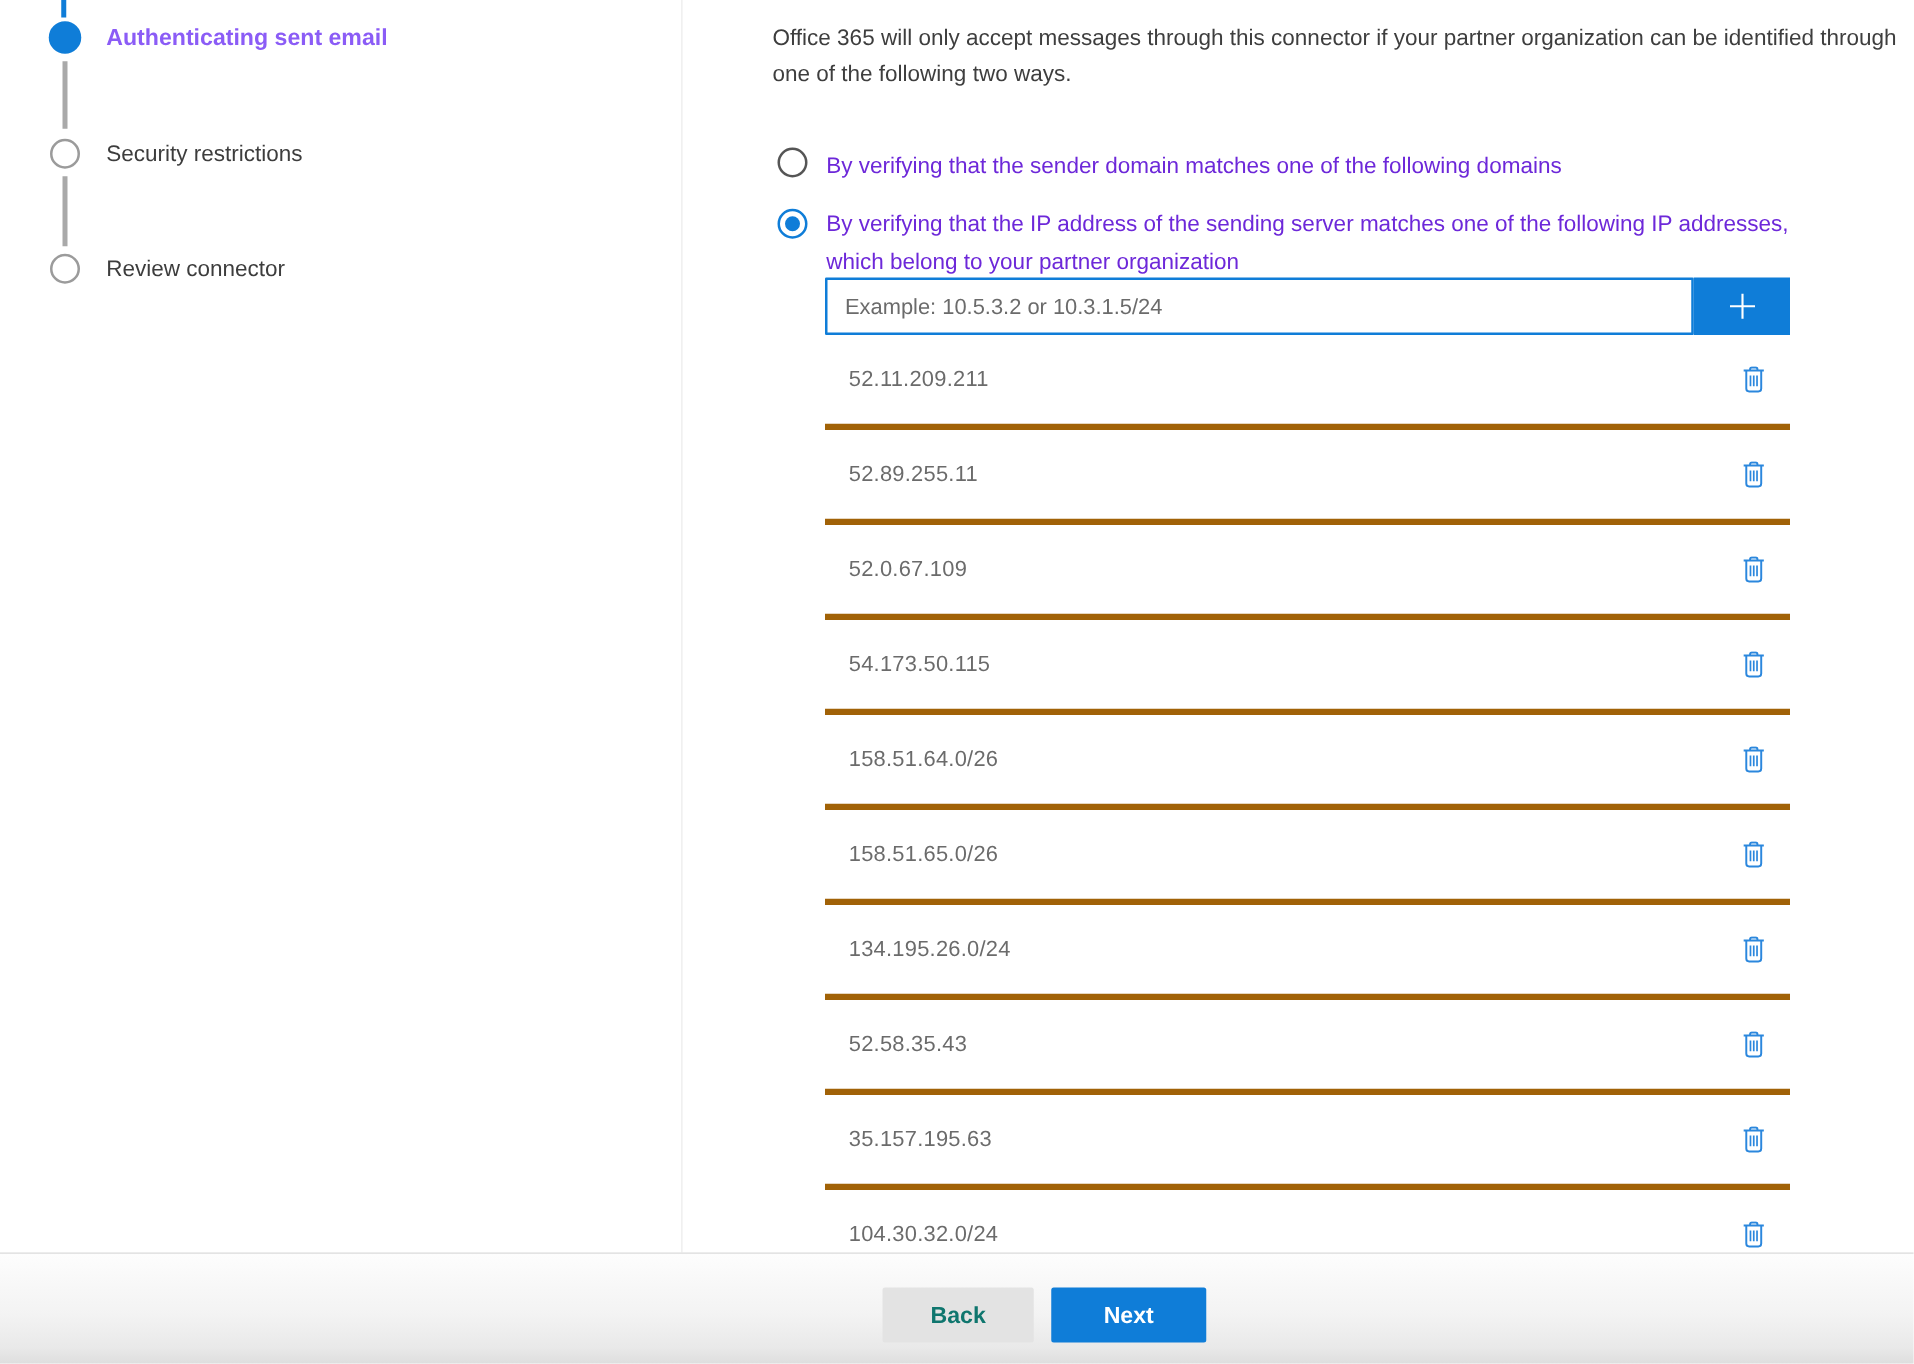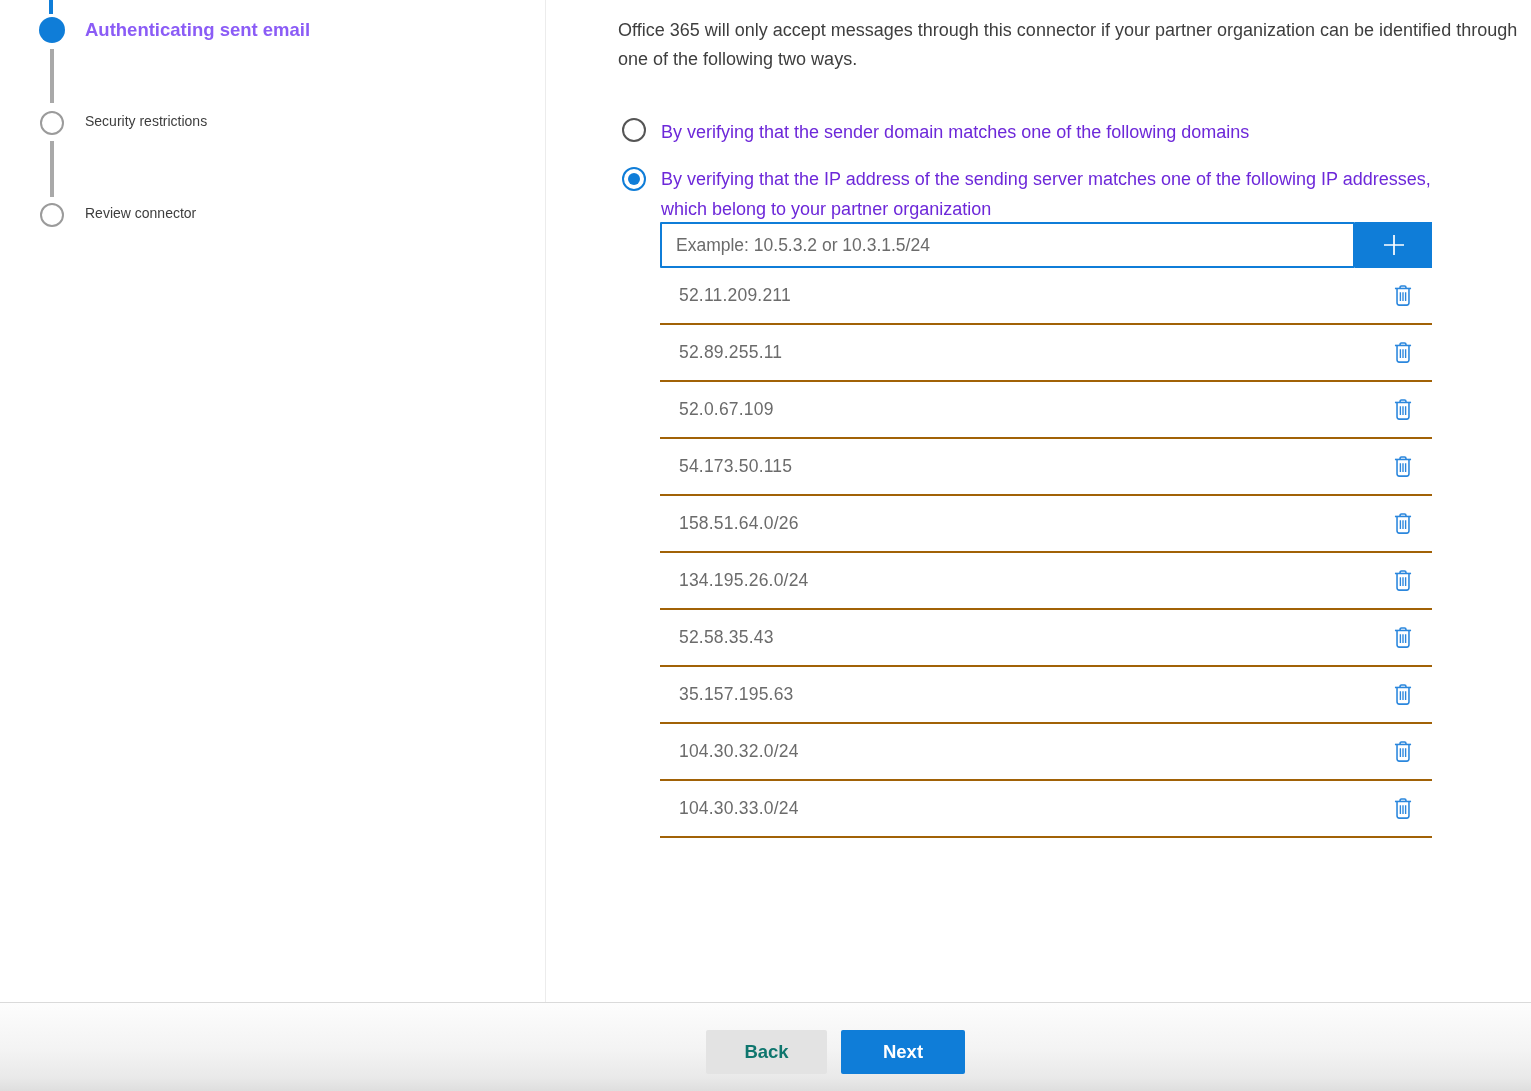--- a/index.html
+++ b/index.html
@@ -10,21 +10,21 @@
   
   .rail-stub { position:absolute; left:49px; top:0; width:4px; height:14px; background:#0f7dd8; }
   .rail-line { position:absolute; left:50px; width:4px; background:#a9a9a9; }
   .rail-line.a { top:49px; height:54px; }
   .rail-line.b { top:141px; height:56px; }
   .step-dot { position:absolute; border-radius:50%; }
   .step-dot.current { left:39px; top:17px; width:26px; height:26px; background:#0f7dd8; }
   .step-dot.upcoming { width:24px; height:24px; background:#fff; border:2.5px solid #9b9b9b; }
   .step-dot.s2 { left:40px; top:111px; }
   .step-dot.s3 { left:40px; top:203px; }
-  .step-label { position:absolute; left:85px; font-size:14px; color:#3d3d3d; white-space:nowrap; }
+  .step-label { position:absolute; left:85px; font-size:18px; color:#3d3d3d; white-space:nowrap; }
   .step-label.current { top:19px; font-weight:bold; font-size:18.5px; color:#8b5cf6; }
   .step-label.s2 { top:113px; }
   .step-label.s3 { top:205px; }
   .pane-divider { position:absolute; left:545px; top:0; width:1px; height:1002px; background:#ececec; }
 
   
   .intro { position:absolute; left:618px; top:16px; width:908px; font-size:18px;
     line-height:29px; color:#3e3e3e; }
   .radio-outer { position:absolute; left:622px; width:24px; height:24px; border-radius:50%;
     background:#fff; border:2px solid #555; cursor:pointer; }
@@ -39,22 +39,22 @@
 
   .ip-input { position:absolute; left:660px; top:222px; width:695px; height:46px;
     border:2px solid #0f7dd8; border-radius:1px; padding:0 14px; font-size:17.5px;
     color:#333; outline:none; font-family:"Liberation Sans","DejaVu Sans",sans-serif; }
   .ip-input::placeholder { color:#6b6b6b; opacity:1; }
   .add-btn { position:absolute; left:1355px; top:222px; width:77px; height:46px;
     background:#0f7dd8; border:none; cursor:pointer; display:flex; align-items:center;
     justify-content:center; }
 
   .ip-list { position:absolute; left:660px; top:268px; width:772px; }
-  .ip-row { height:57px; display:flex; align-items:center; justify-content:space-between;
-    border-bottom:2px solid #a16207; padding:0 17px 0 19px; background:#fff; }
+  .ip-row { height:76px; display:flex; align-items:center; justify-content:space-between;
+    border-bottom:5px solid #a16207; padding:0 17px 0 19px; background:#fff; }
   .ip-val { font-size:17.5px; color:#6b6b6b; letter-spacing:0.2px; }
   .trash-btn { background:none; border:none; cursor:pointer; padding:2px; display:flex;
     align-items:center; justify-content:center; }
 
   
   .footer { position:relative; width:1531px; height:89px; border-top:1px solid #dadada;
     background:linear-gradient(180deg,#fdfdfd 0%,#f3f3f3 55%,#e9e9e9 85%,#dedede 100%); }
   .btn { position:absolute; top:27px; height:44px; border:none; border-radius:2px;
     font-size:18.5px; font-weight:600; cursor:pointer;
     font-family:"Liberation Sans","DejaVu Sans",sans-serif; }
@@ -145,20 +145,31 @@
       <button class="trash-btn">
         <svg width="20" height="22" viewBox="0 0 19 21" fill="none">
           <path d="M6.7 3.1 V2.2 C6.7 1.5 7.3 0.9 8 0.9 h3 c0.7 0 1.3 0.6 1.3 1.3 v0.9" stroke="#2b87dd" stroke-width="1.5"></path>
           <path d="M1.8 3.3 H17.2" stroke="#2b87dd" stroke-width="1.5"></path>
           <path d="M3.8 3.3 V17 c0 1.2 1 2.2 2.2 2.2 h7 c1.2 0 2.2-1 2.2-2.2 V3.3" stroke="#2b87dd" stroke-width="1.5"></path>
           <path d="M7 7 v8.3 M9.5 7 v8.3 M12 7 v8.3" stroke="#2b87dd" stroke-width="1.3"></path>
         </svg>
       </button>
     </div>
     <div class="ip-row">
+      <span class="ip-val">158.51.65.0/26</span>
+      <button class="trash-btn">
+        <svg width="20" height="22" viewBox="0 0 19 21" fill="none">
+          <path d="M6.7 3.1 V2.2 C6.7 1.5 7.3 0.9 8 0.9 h3 c0.7 0 1.3 0.6 1.3 1.3 v0.9" stroke="#2b87dd" stroke-width="1.5"></path>
+          <path d="M1.8 3.3 H17.2" stroke="#2b87dd" stroke-width="1.5"></path>
+          <path d="M3.8 3.3 V17 c0 1.2 1 2.2 2.2 2.2 h7 c1.2 0 2.2-1 2.2-2.2 V3.3" stroke="#2b87dd" stroke-width="1.5"></path>
+          <path d="M7 7 v8.3 M9.5 7 v8.3 M12 7 v8.3" stroke="#2b87dd" stroke-width="1.3"></path>
+        </svg>
+      </button>
+    </div>
+    <div class="ip-row">
       <span class="ip-val">134.195.26.0/24</span>
       <button class="trash-btn">
         <svg width="20" height="22" viewBox="0 0 19 21" fill="none">
           <path d="M6.7 3.1 V2.2 C6.7 1.5 7.3 0.9 8 0.9 h3 c0.7 0 1.3 0.6 1.3 1.3 v0.9" stroke="#2b87dd" stroke-width="1.5"></path>
           <path d="M1.8 3.3 H17.2" stroke="#2b87dd" stroke-width="1.5"></path>
           <path d="M3.8 3.3 V17 c0 1.2 1 2.2 2.2 2.2 h7 c1.2 0 2.2-1 2.2-2.2 V3.3" stroke="#2b87dd" stroke-width="1.5"></path>
           <path d="M7 7 v8.3 M9.5 7 v8.3 M12 7 v8.3" stroke="#2b87dd" stroke-width="1.3"></path>
         </svg>
       </button>
     </div>

